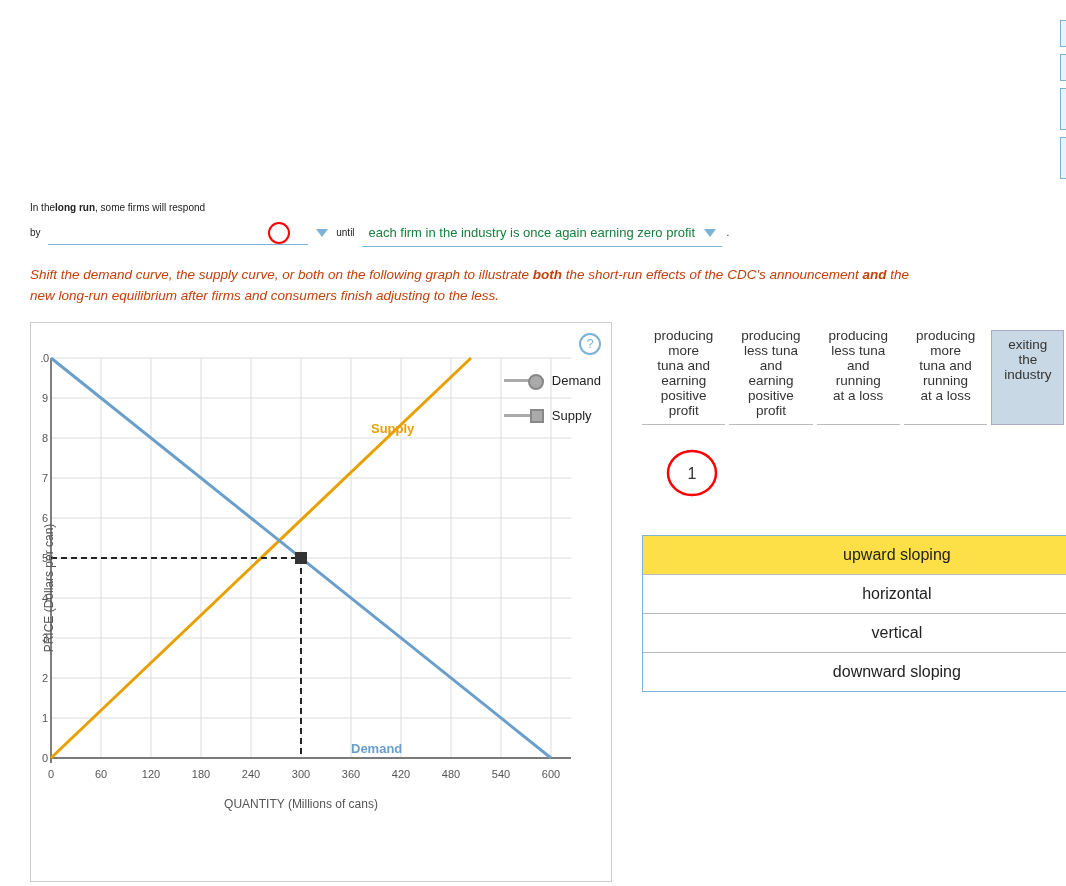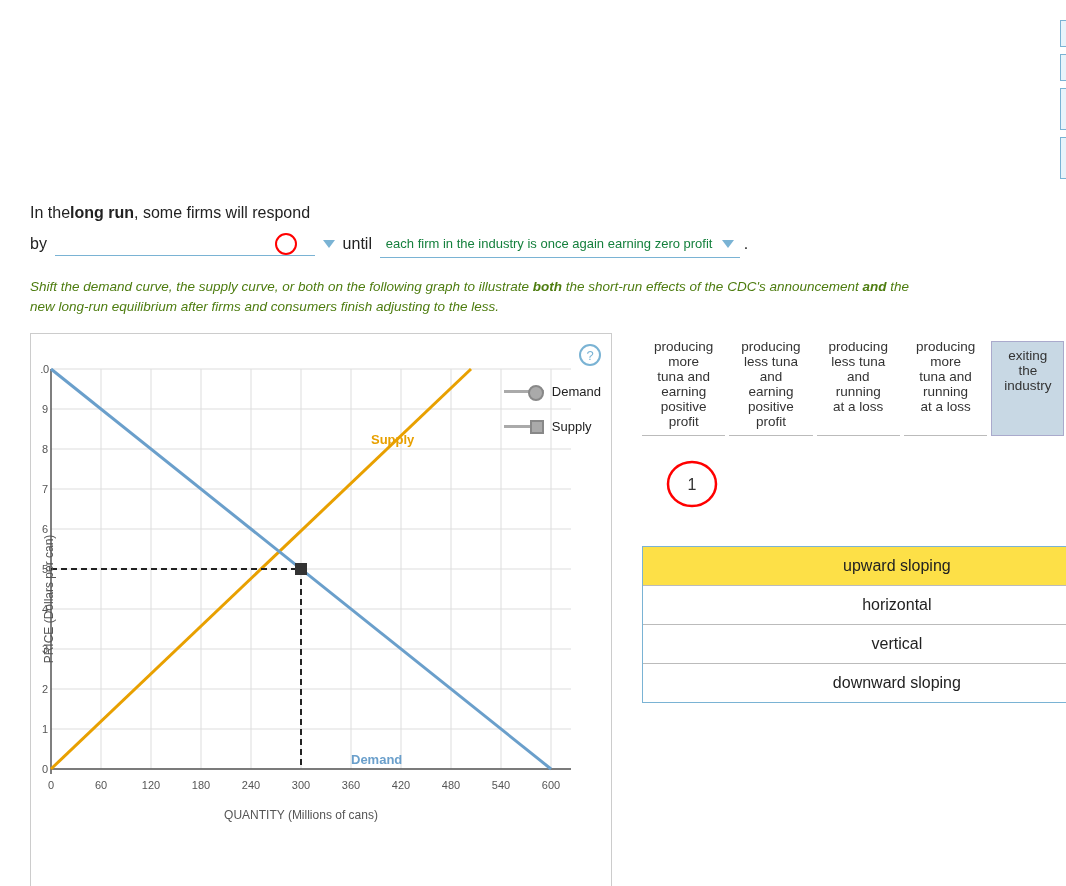--- a/index.html
+++ b/index.html
@@ -42,21 +42,21 @@
     .sentence-line1 {
       display: flex;
       align-items: center;
       margin-bottom: 2px;
     }
     .sentence-line2 {
       display: flex;
       align-items: center;
     }
     .sentence-text {
-      font-size: 16px;
+      font-size: 10px;
     }
     .bold-text { font-weight: bold; }
     .underline-box {
       display: inline-flex;
       align-items: center;
       border-bottom: 1.5px solid #7ab3d4;
       min-width: 260px;
       margin: 0 4px;
       position: relative;
     }
@@ -95,21 +95,21 @@
       border-left: 6px solid transparent;
       border-right: 6px solid transparent;
       border-top: 8px solid #7ab3d4;
       margin-left: auto;
       cursor: pointer;
     }
 
     
     .instructions {
       font-size: 13.5px;
-      color: #4d7c0f;
+      color: #c2410c;
       margin-bottom: 16px;
       line-height: 1.5;
     }
     .instructions em { font-style: italic; }
     .instructions strong { font-weight: bold; }
 
     
     .main-content {
       display: flex;
       gap: 30px;

